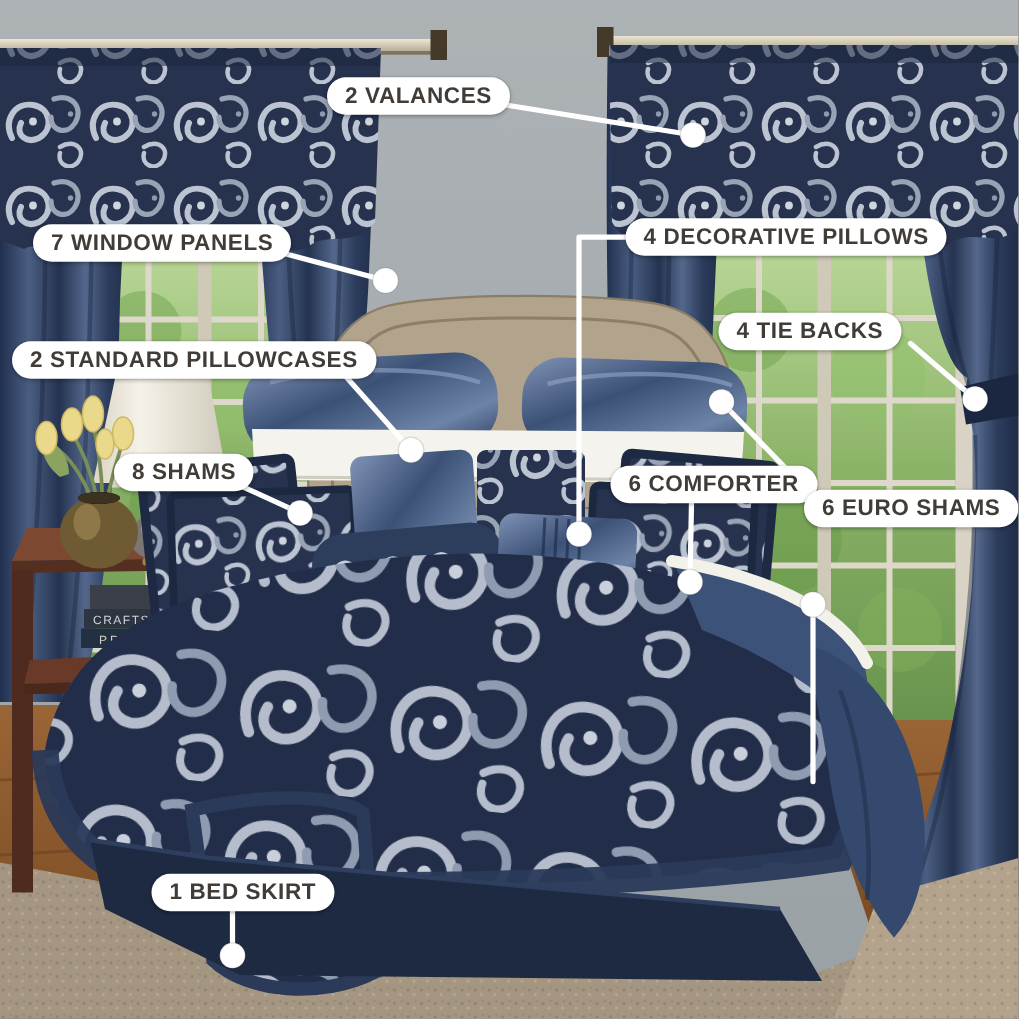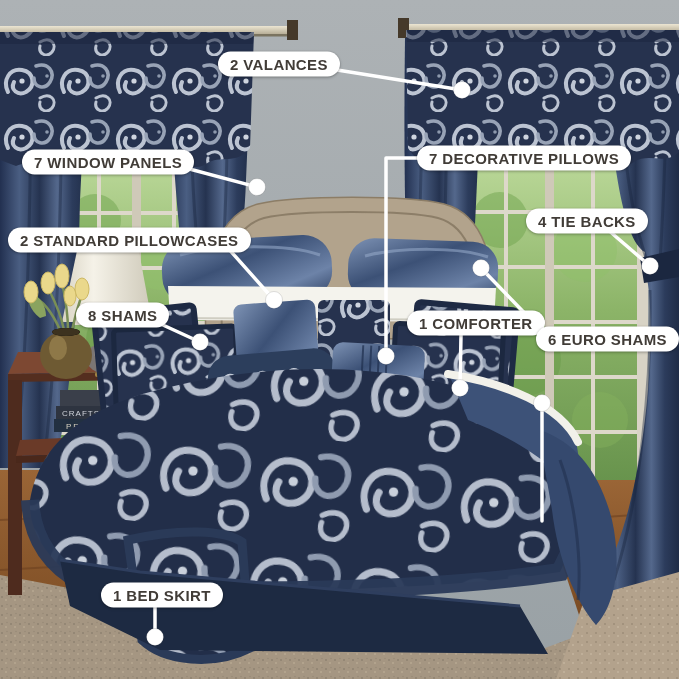--- a/index.html
+++ b/index.html
@@ -294,20 +294,20 @@
       <polyline points="541,330 481,268" fill="none" stroke="#ffffff" stroke-width="3.5" stroke-linecap="round" stroke-linejoin="round"></polyline>
       <circle cx="481" cy="268" r="8.5" fill="#ffffff" stroke="rgba(0,0,0,0.12)" stroke-width="1"></circle>
       <polyline points="542,521 542,403" fill="none" stroke="#ffffff" stroke-width="3.5" stroke-linecap="round" stroke-linejoin="round"></polyline>
       <circle cx="542" cy="403" r="8.5" fill="#ffffff" stroke="rgba(0,0,0,0.12)" stroke-width="1"></circle>
       <polyline points="155,607 155,637" fill="none" stroke="#ffffff" stroke-width="3.5" stroke-linecap="round" stroke-linejoin="round"></polyline>
       <circle cx="155" cy="637" r="8.5" fill="#ffffff" stroke="rgba(0,0,0,0.12)" stroke-width="1"></circle>
     </svg>
 
 <div class="pill" style="left: 218px; top: 64px;">2 VALANCES</div>
     <div class="pill" style="left: 22px; top: 162px;">7 WINDOW PANELS</div>
-    <div class="pill" style="left: 417px; top: 158px;">7 DECORATIVE PILLOWS</div>
+    <div class="pill" style="left: 417px; top: 158px;">4 DECORATIVE PILLOWS</div>
     <div class="pill" style="left: 8px; top: 240px;">2 STANDARD PILLOWCASES</div>
-    <div class="pill" style="left: 526px; top: 221px;">4 TIE BACKS</div>
+    <div class="pill" style="left: 479px; top: 221px;">4 TIE BACKS</div>
     <div class="pill" style="left: 76px; top: 315px;">8 SHAMS</div>
-    <div class="pill" style="left: 407px; top: 323px;">1 COMFORTER</div>
+    <div class="pill" style="left: 407px; top: 323px;">6 COMFORTER</div>
     <div class="pill" style="left: 536px; top: 339px;">6 EURO SHAMS</div>
     <div class="pill" style="left: 101px; top: 595px;">1 BED SKIRT</div>
   </div>
 
 </body></html>

